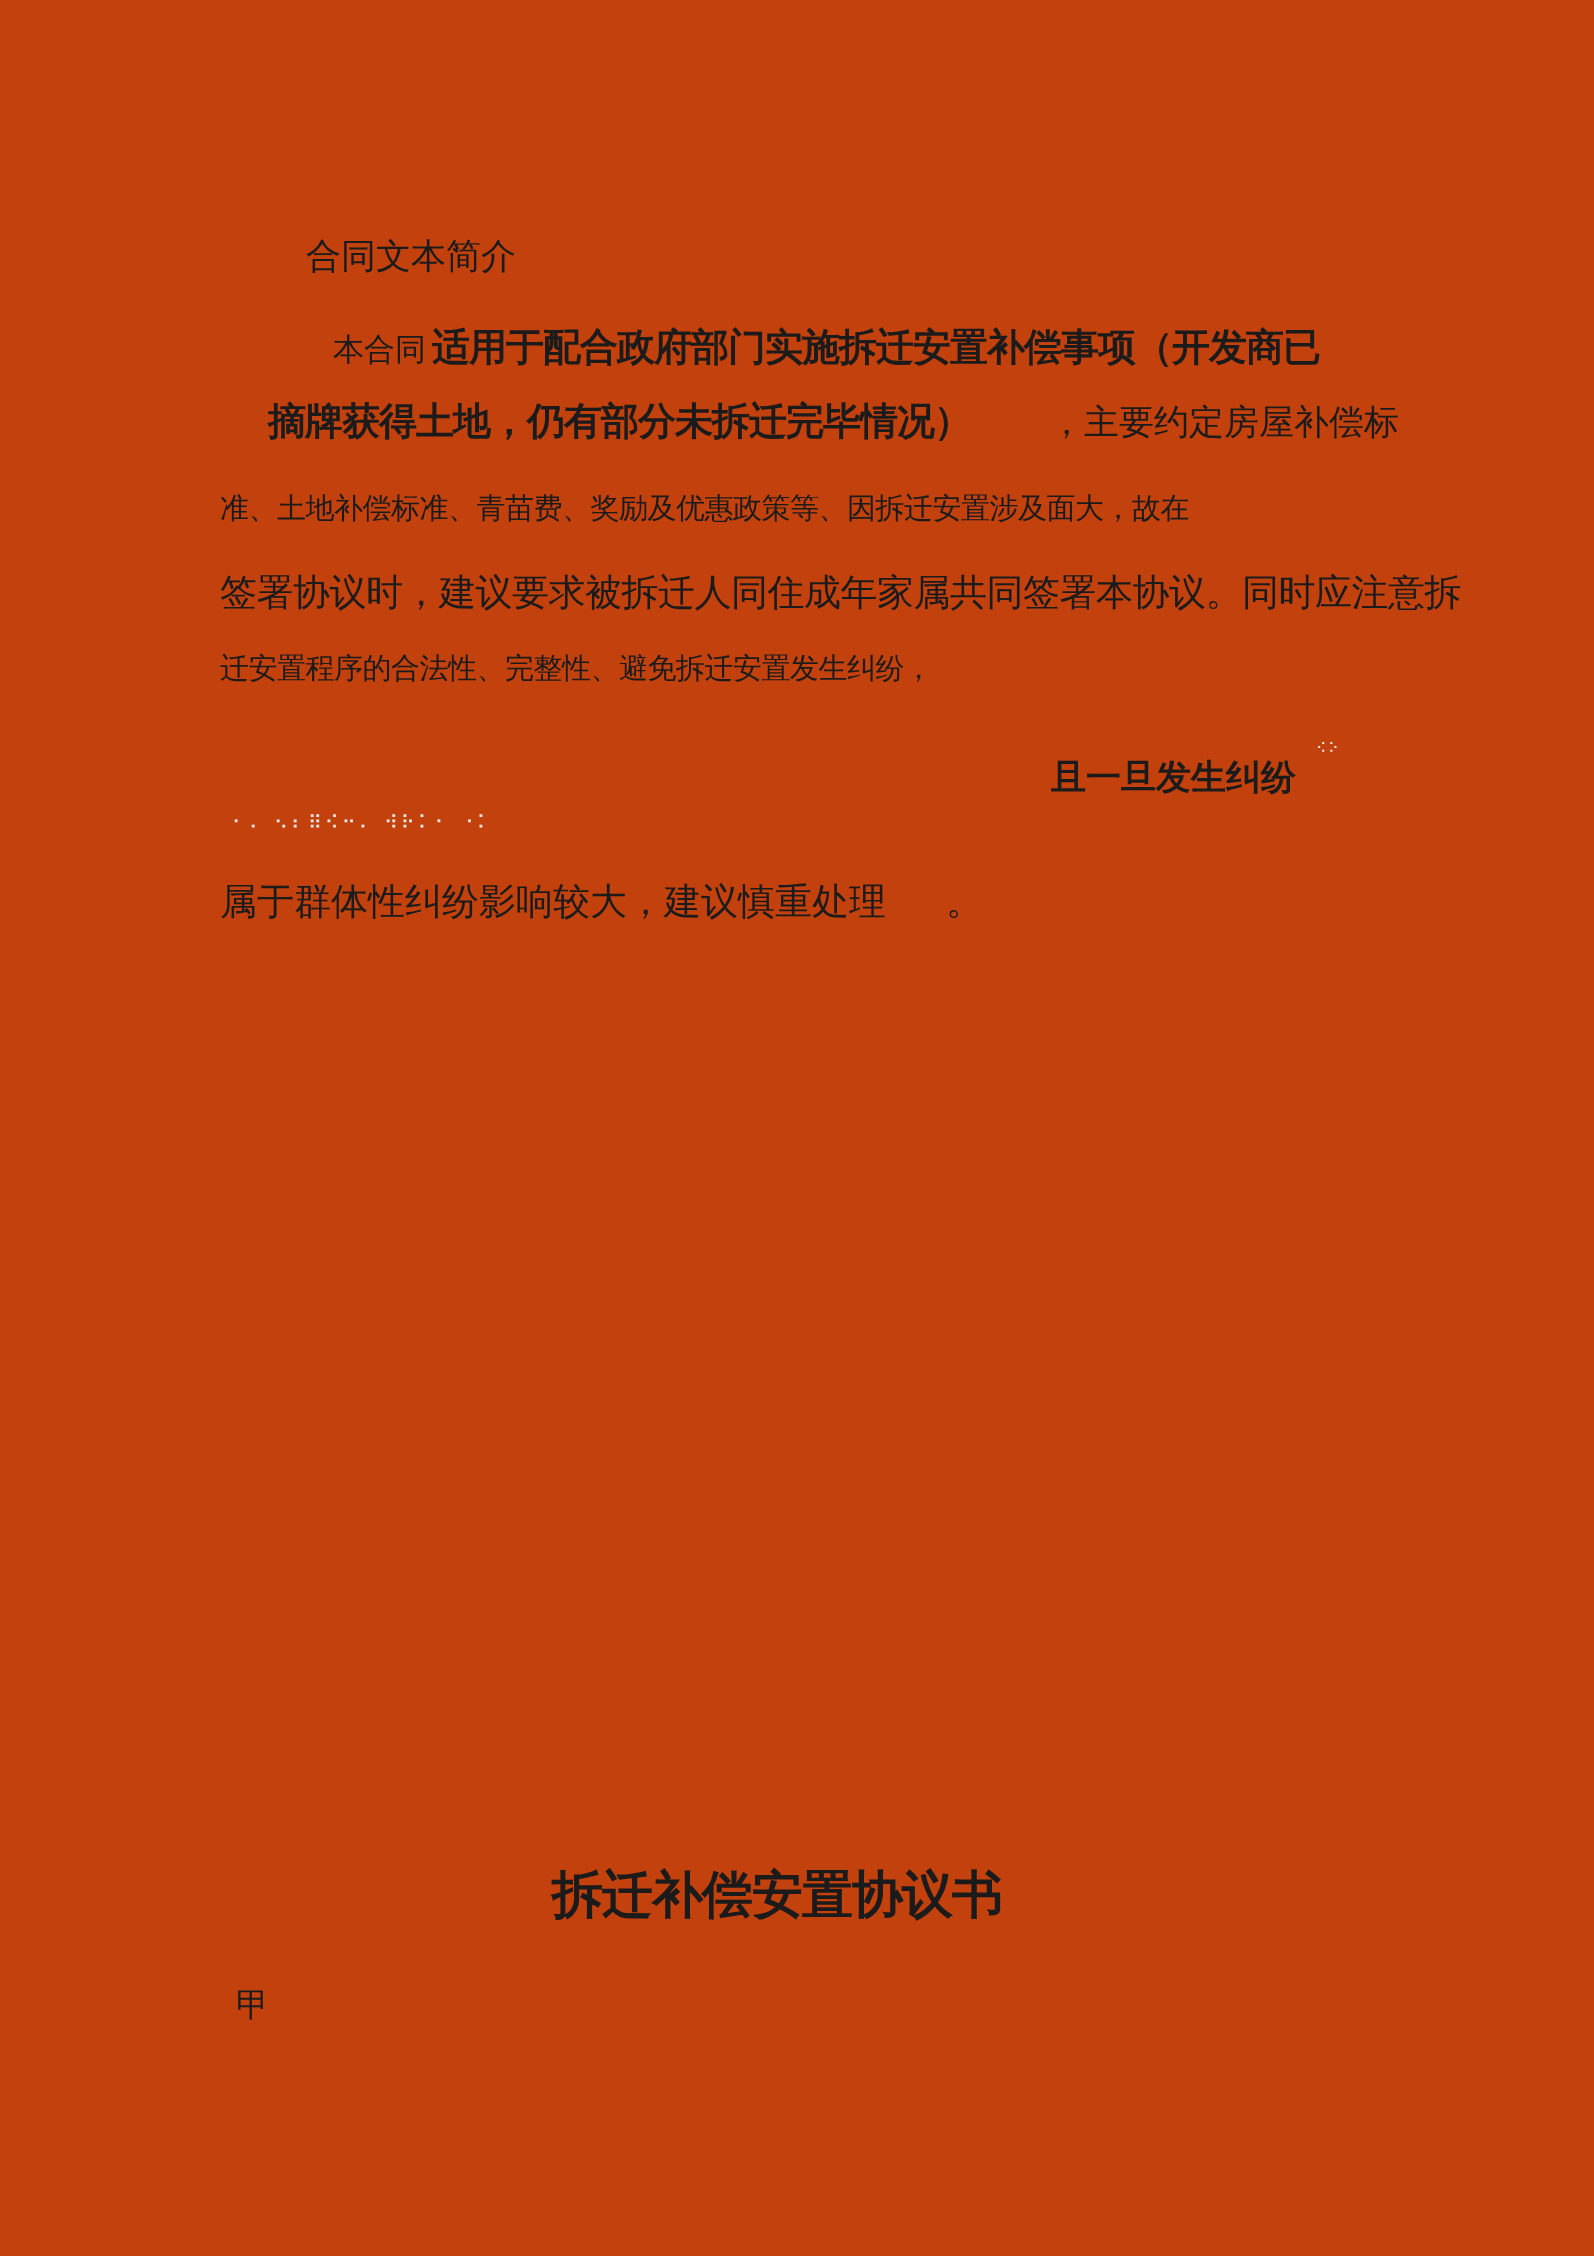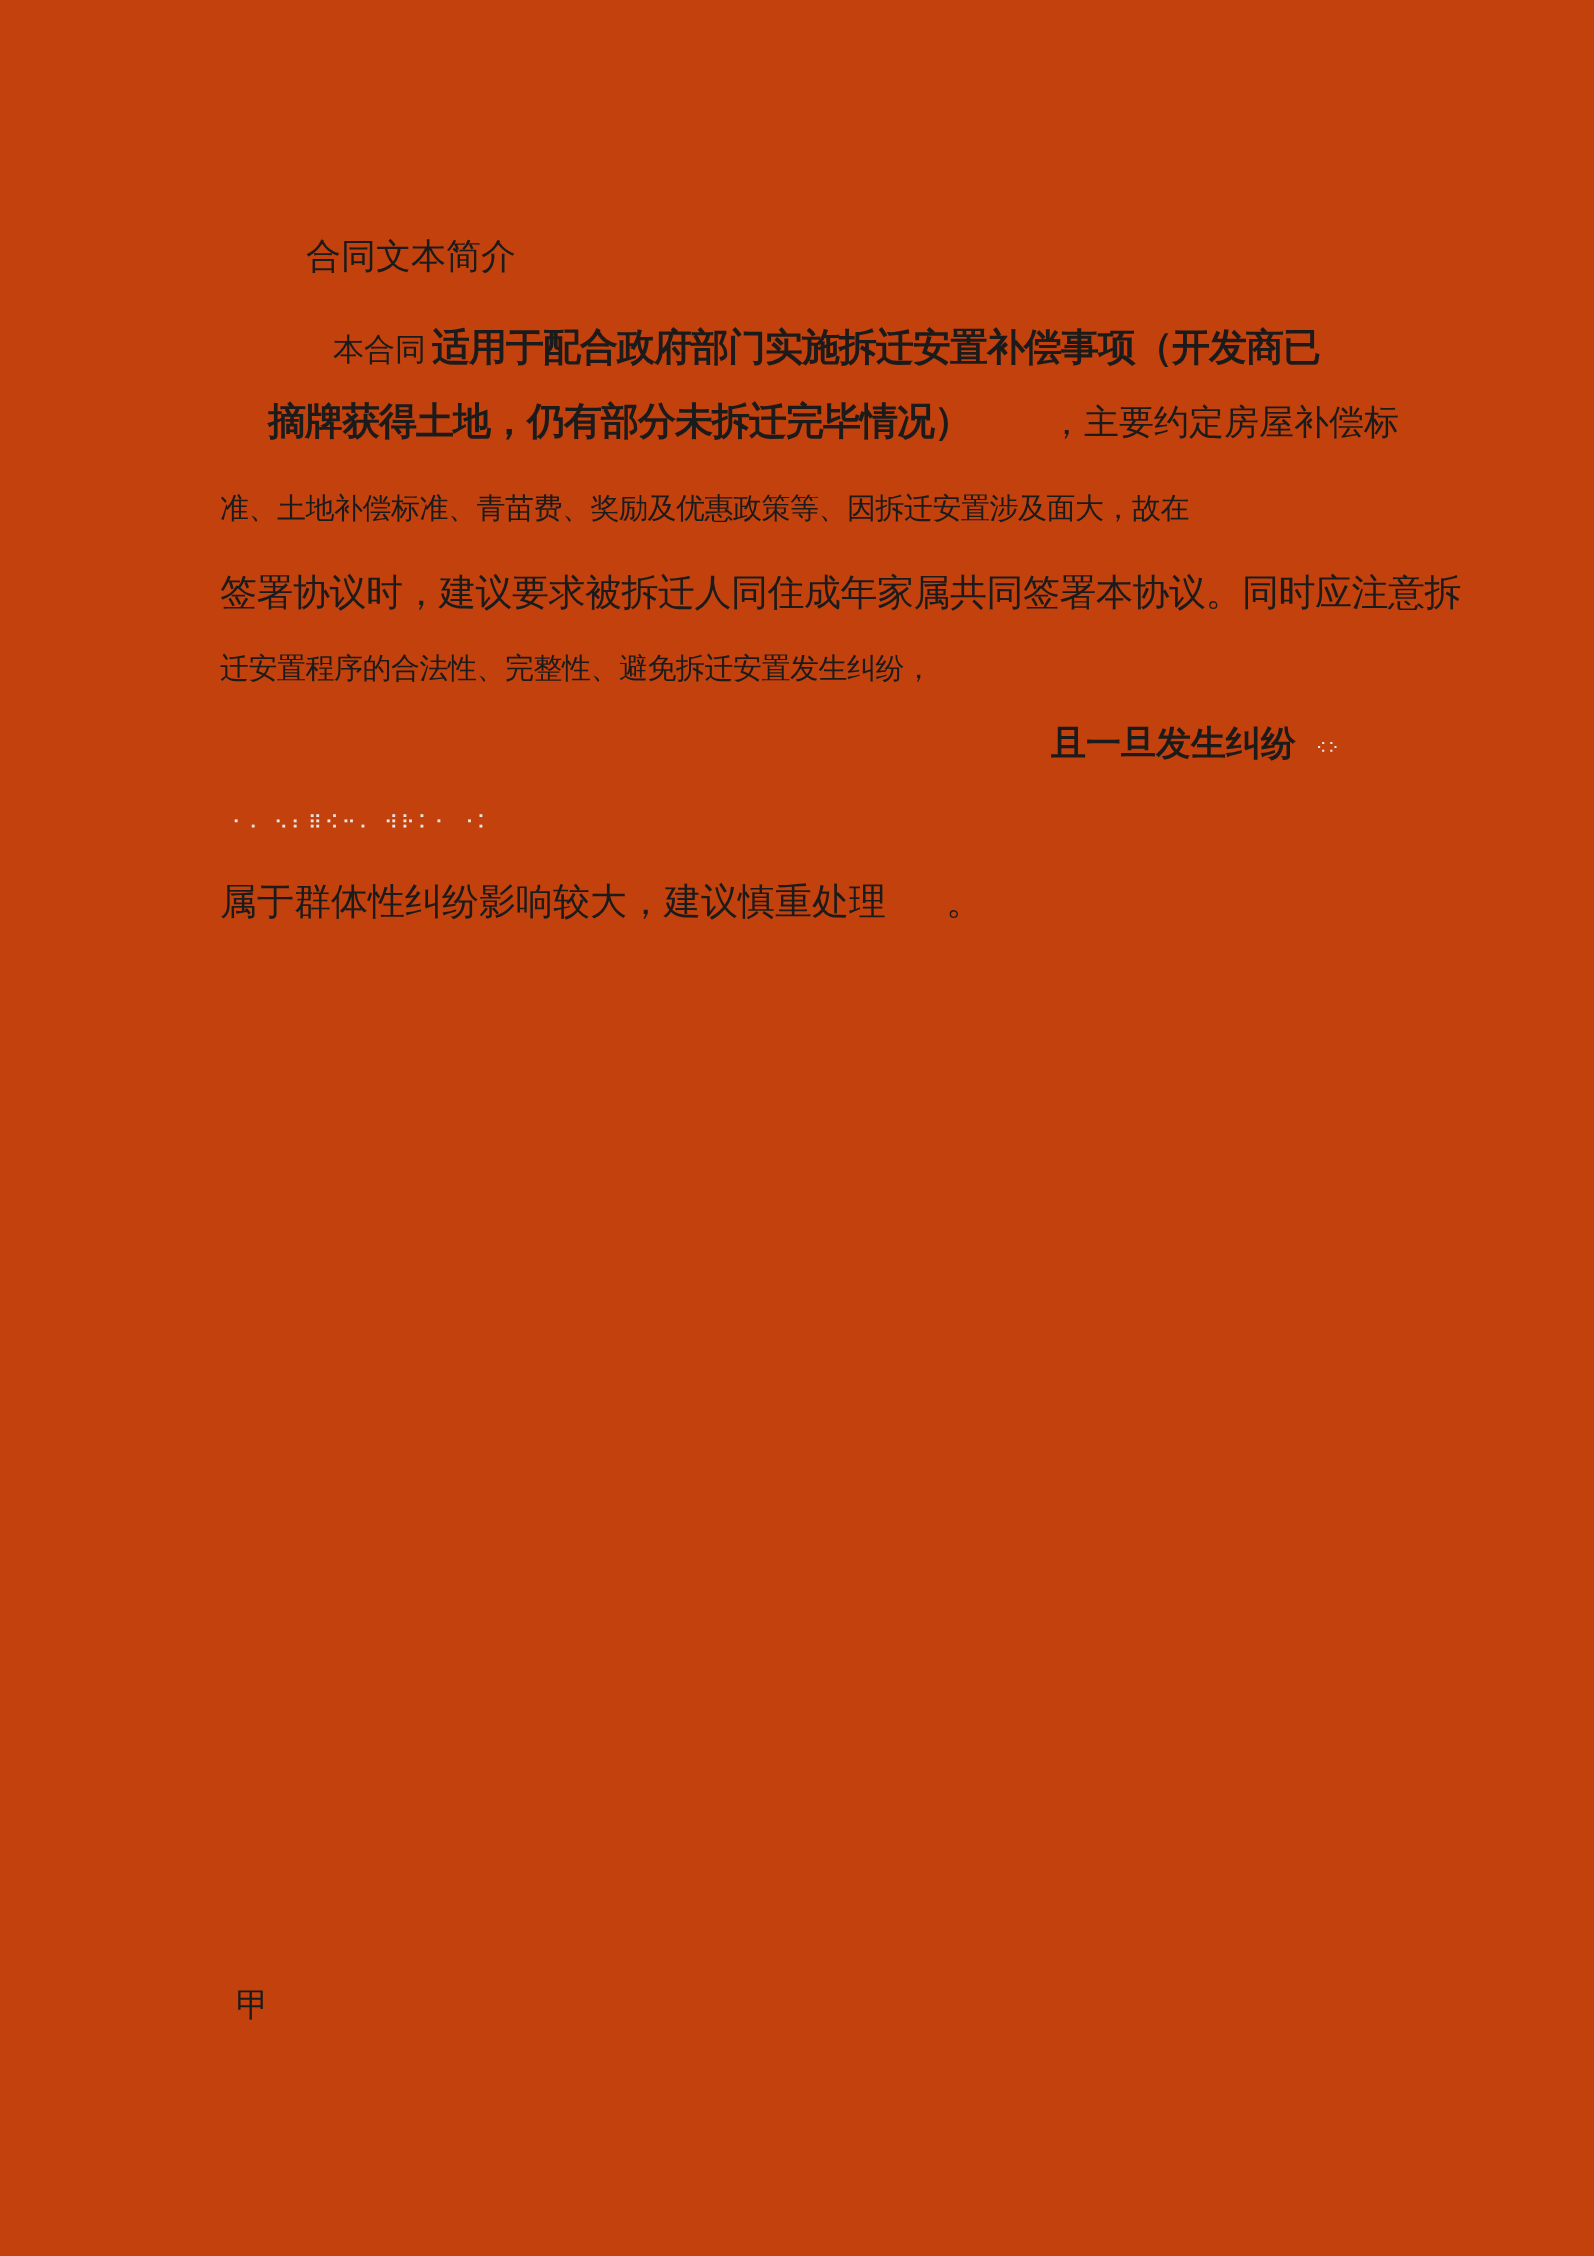--- a/index.html
+++ b/index.html
@@ -20,21 +20,21 @@
   .intro-heading   { left: 306px; top: 236px;  font-size: 35px; font-weight: 500; }
   .para-line-1     { left: 333px; top: 326px;  font-size: 36px; }
   .para-line-1 .lead { font-size: 31px; font-weight: 500; }
   .para-line-1 .bold { font-size: 38px; font-weight: 700; letter-spacing: -1px; margin-left: 6px; }
   .para-line-2     { left: 268px; top: 400px;  font-size: 38px; }
   .para-line-2 .bold { font-size: 38px; font-weight: 700; letter-spacing: -1px; }
   .para-line-2 .tail { font-size: 35px; font-weight: 500; margin-left: 78px; }
   .para-line-3     { left: 220px; top: 492px;  font-size: 29px; font-weight: 500; letter-spacing: -0.5px; }
   .para-line-4     { left: 220px; top: 572px;  font-size: 37px; font-weight: 500; letter-spacing: -0.5px; }
   .para-line-5     { left: 220px; top: 652px;  font-size: 29px; font-weight: 500; letter-spacing: -0.5px; }
-  .emphasis-line   { left: 1051px; top: 723px; font-size: 35px; font-weight: 600; text-align: center; }
+  .emphasis-line   { left: 1051px; top: 757px; font-size: 35px; font-weight: 600; text-align: center; }
   .emphasis-artifact { position: absolute; left: 1316px; top: 740px; font-size: 14px; color: #e4e4e4; letter-spacing: 2px; }
   .faint-artifact  { left: 232px; top: 812px;  font-size: 19px; color: #e7e7e7; letter-spacing: 3px; font-weight: 400; }
   .conclusion-line { left: 220px; top: 881px;  font-size: 37px; font-weight: 500; }
   .conclusion-line .period { margin-left: 60px; }
   .agreement-title { left: 552px; top: 1866px; font-size: 51px; font-weight: 700; letter-spacing: -1px; }
   .party-label     { left: 236px; top: 1986px; font-size: 33px; font-weight: 500; }
 </style>
 </head>
 <body>
 
@@ -59,16 +59,17 @@
   <div class="abs emphasis-line">且一旦发生纠纷</div>
 
   <div class="emphasis-artifact">⠪⠕</div>
 
   <div class="abs faint-artifact">⠂⠄ ⠢⠆⠿⠪⠒⠄ ⠺⠗⠅⠂ ⠐⠅</div>
 
   <div class="abs conclusion-line">
     <span>属于群体性纠纷影响较大，建议慎重处理</span><span class="period">。</span>
   </div>
 
+  <div class="abs agreement-title">拆迁补偿安置协议书</div>
 
   <div class="abs party-label">甲</div>
 
 </div>
 
 </body></html>

